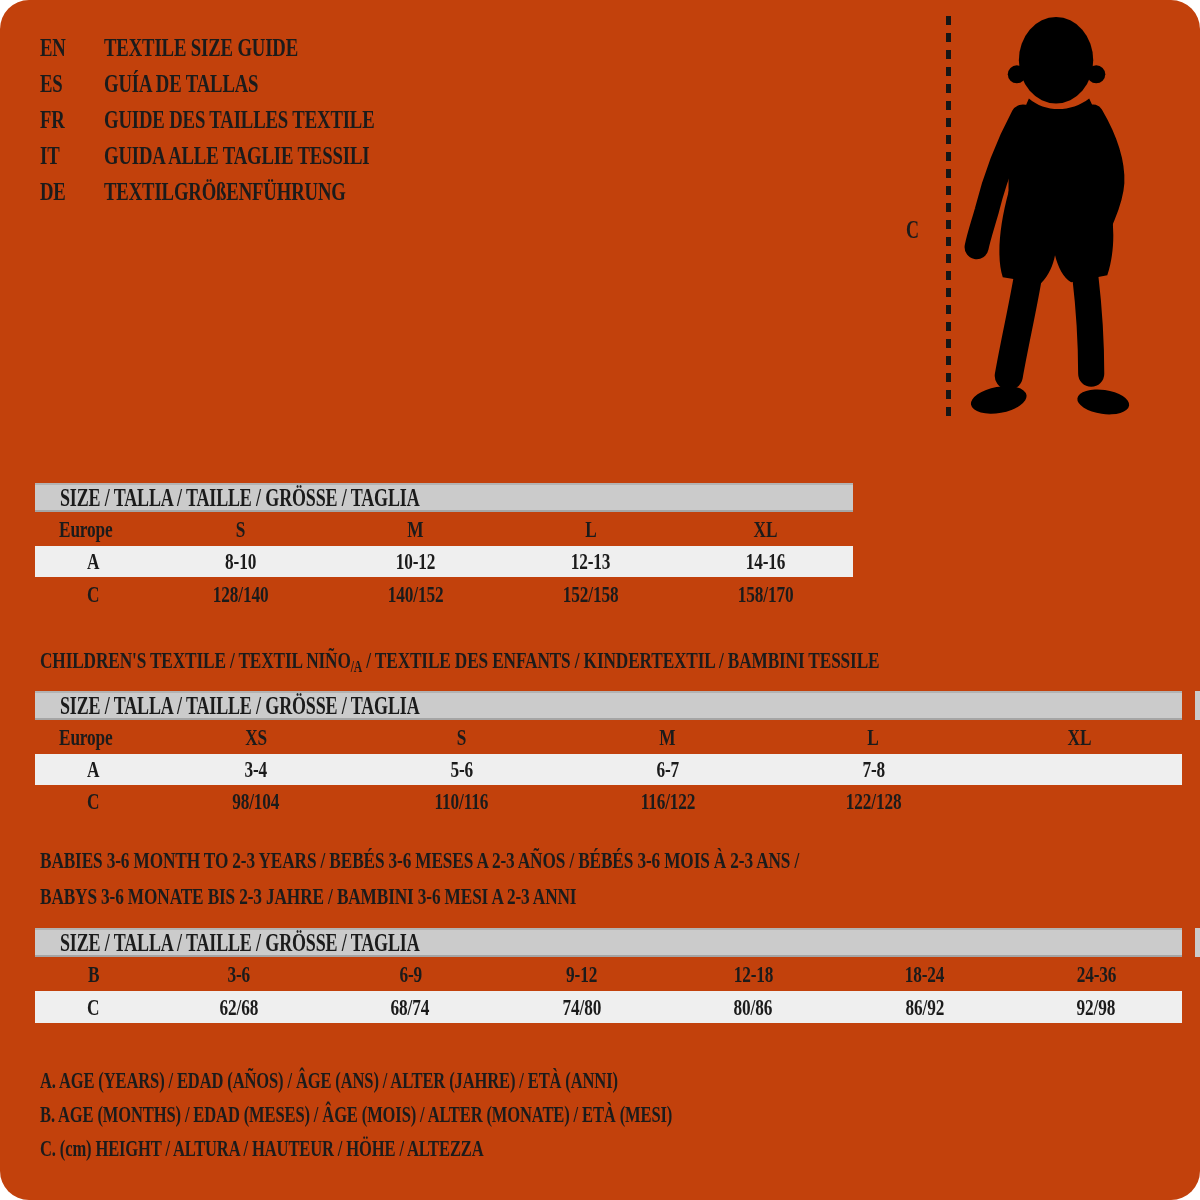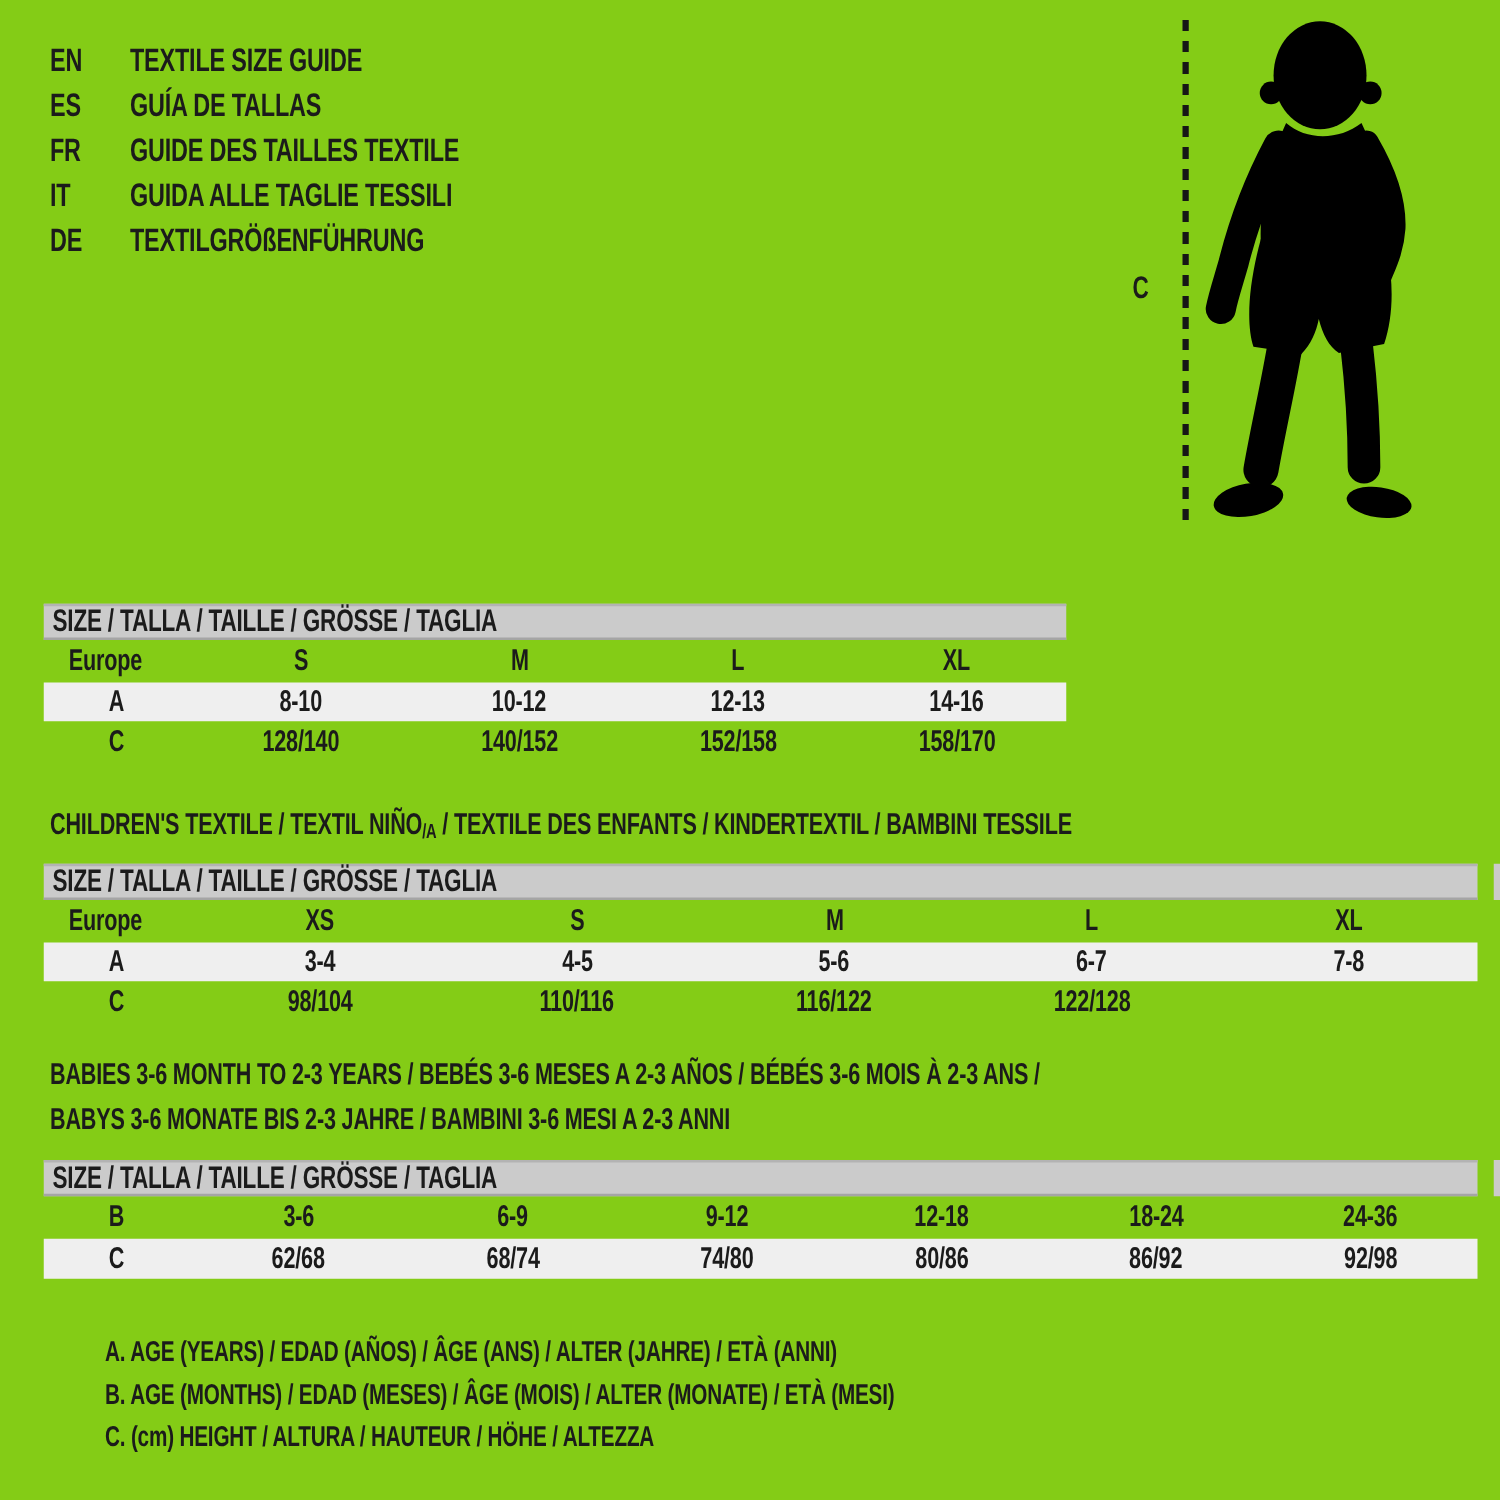--- a/index.html
+++ b/index.html
@@ -1,18 +1,18 @@
 <!DOCTYPE html>
 <html><head>
 <meta charset="utf-8">
 <style>
   html,body { margin:0; padding:0; background:#ffffff; }
   #page {
-    position:relative; width:1200px; height:1200px; background:#84cc16;
-    font-family:Liberation Sans, sans-serif; color:#1b1b1b; overflow:hidden;
+    position:relative; width:1200px; height:1200px; background:#c2410c;
+    font-family:Liberation Serif, serif; color:#1b1b1b; overflow:hidden;border-radius:29px;
     -webkit-font-smoothing:antialiased;
   }
   .cond { display:inline-block; transform:scaleX(0.72); transform-origin:left center; white-space:nowrap; letter-spacing:-0.2px; }
   .cond-c { display:inline-block; transform:scaleX(0.72); transform-origin:center center; white-space:nowrap; letter-spacing:-0.2px; }
 
   
   #langs { position:absolute; left:40px; top:30px; }
   .lang-row { display:flex; height:36px; line-height:36px; font-size:26px; font-weight:bold; }
   .lang-code { width:64px; }
 
@@ -22,35 +22,35 @@
   #height-label { position:absolute; left:906px; top:216px; font-size:25px; font-weight:bold; }
   #silhouette { position:absolute; left:956px; top:10px; }
 
   
   .sec-title { position:absolute; left:40px; font-size:24px; font-weight:bold; line-height:36px; }
   .title-sub { font-size:0.68em; vertical-align:-0.22em; }
 
   
   .size-table { position:absolute; left:35px; }
   .t-bar { height:29px; background:#cbcbcb; border-top:2px solid #b3b3b3; border-bottom:2px solid #a5a5a5;
-    box-sizing:border-box; display:flex; align-items:center; padding-left:7px; font-size:25px; font-weight:bold;text-align:right; }
+    box-sizing:border-box; display:flex; align-items:center; padding-left:25px; font-size:25px; font-weight:bold;text-align:right; }
   .t-row { display:grid; align-items:center; font-size:24px; font-weight:bold; }
   .cols4 { grid-template-columns:118px repeat(4,1fr); }
   .cols5 { grid-template-columns:118px repeat(5,1fr); }
   .cols6 { grid-template-columns:118px repeat(6,1fr); }
   .t-row.shaded { background:#efefef; }
   .row-label { text-align:center; padding-left:4px; }
   .t-cell { text-align:center; }
   .h34 { height:34px; } .h31 { height:31px; } .h33 { height:33px; } .h32 { height:32px; }
 
   .edge-sliver { position:absolute; left:1195px; width:5px; background:#cbcbcb; }
 
   
   #legend { position:absolute; left:40px; top:1064px; font-size:23px; font-weight:bold; }
-  .legend-line { height:34px; line-height:34px;margin-left:44px; }
+  .legend-line { height:34px; line-height:34px; }
 </style>
 </head>
 <body>
 
 <div id="page">
 
   <div id="langs">
     <div class="lang-row">
       <span class="lang-code"><span class="cond">EN</span></span>
       <span><span class="cond">TEXTILE SIZE GUIDE</span></span>
@@ -129,21 +129,20 @@
       <span class="row-label"><span class="cond">Europe</span></span>
       <span class="t-cell"><span class="cond-c">XS</span></span>
       <span class="t-cell"><span class="cond-c">S</span></span>
       <span class="t-cell"><span class="cond-c">M</span></span>
       <span class="t-cell"><span class="cond-c">L</span></span>
       <span class="t-cell"><span class="cond-c">XL</span></span>
     </div>
     <div class="t-row cols5 h31 shaded">
       <span class="row-label"><span class="cond">A</span></span>
       <span class="t-cell"><span class="cond-c">3-4</span></span>
-      <span class="t-cell"><span class="cond-c">4-5</span></span>
       <span class="t-cell"><span class="cond-c">5-6</span></span>
       <span class="t-cell"><span class="cond-c">6-7</span></span>
       <span class="t-cell"><span class="cond-c">7-8</span></span>
     </div>
     <div class="t-row cols5 h33">
       <span class="row-label"><span class="cond">C</span></span>
       <span class="t-cell"><span class="cond-c">98/104</span></span>
       <span class="t-cell"><span class="cond-c">110/116</span></span>
       <span class="t-cell"><span class="cond-c">116/122</span></span>
       <span class="t-cell"><span class="cond-c">122/128</span></span>

